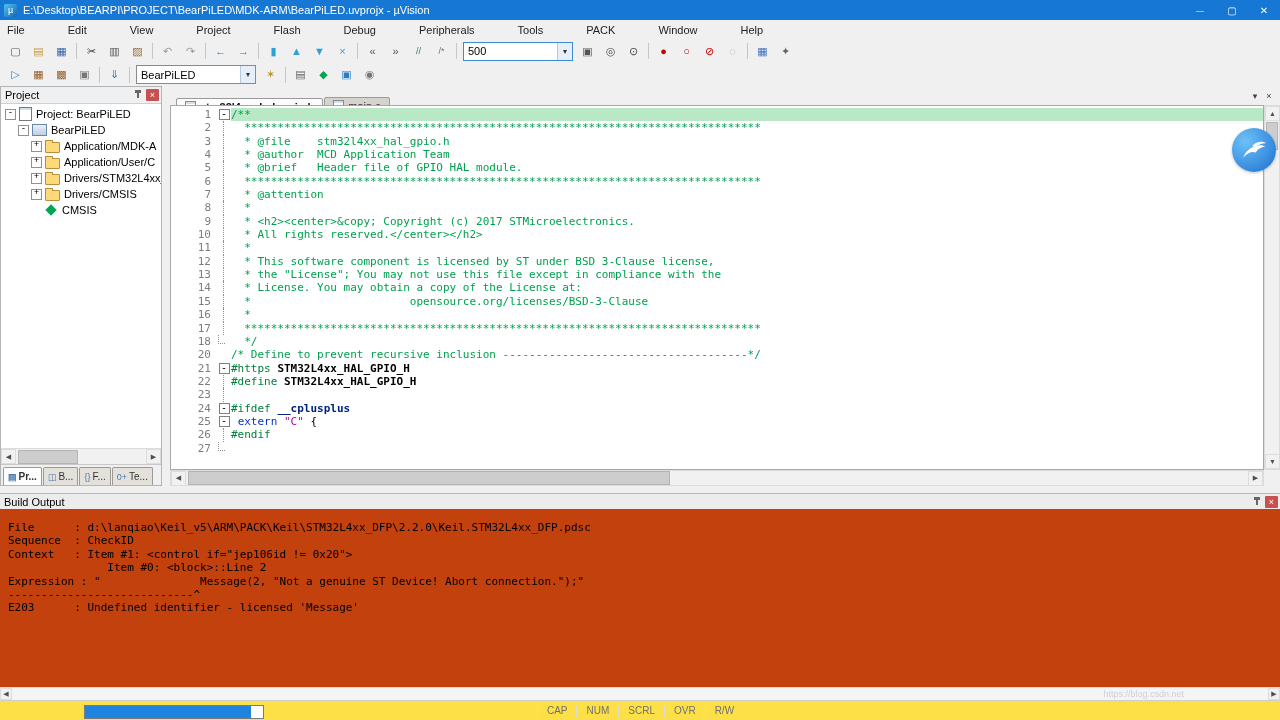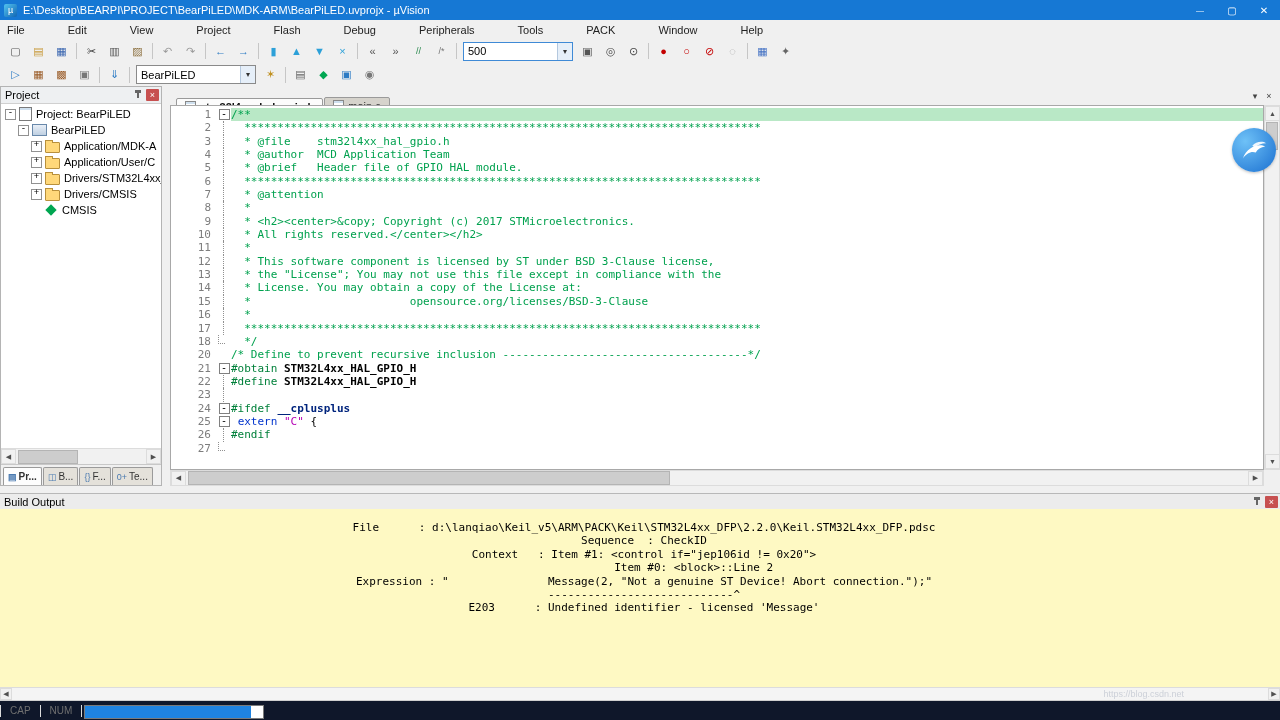--- a/index.html
+++ b/index.html
@@ -115,30 +115,30 @@
   #vscroll .thumb{position:absolute;top:16px;left:1px;right:1px;height:26px;background:#cdcdcd;border:1px solid #b4b4b4;}
   #vscroll .up{position:absolute;top:0;left:0;}
   #vscroll .down{position:absolute;bottom:0;left:0;}
   #ed-hscroll{position:absolute;bottom:0;left:0;right:16px;height:16px;background:#f1f1f1;
               border:1px solid #dcdcdc;box-sizing:border-box;display:flex;align-items:center;}
   .h-thumb{height:12px;background:#cdcdcd;border:1px solid #b4b4b4;margin-left:2px;}
   
   #bo-header{position:absolute;top:493px;left:0;right:0;height:15px;background:#ececec;
              border-top:1px solid #b8b8b8;border-bottom:1px solid #d6d6d6;display:flex;
              align-items:center;font-size:11px;color:#000;}
-  #bo-body{position:absolute;top:509px;left:0;right:0;height:179px;background:#fef9c3;
-           border-bottom:1px solid #dcdcdc;padding:12px 0 0 8px;overflow:hidden;box-sizing:border-box;text-align:center;}
+  #bo-body{position:absolute;top:509px;left:0;right:0;height:179px;background:#c2410c;
+           border-bottom:1px solid #dcdcdc;padding:12px 0 0 8px;overflow:hidden;box-sizing:border-box;}
   .bo-line{font-family:"DejaVu Sans Mono",monospace;font-size:11px;line-height:13.4px;white-space:pre;color:#000;}
   #bo-hscroll{position:absolute;top:688px;left:0;right:0;height:12px;background:#f4f4f4;
               display:flex;align-items:center;justify-content:space-between;}
   #bo-hscroll .sb-arrow{width:12px;height:12px;}
   #watermark-text{position:absolute;top:689px;right:96px;font-size:9px;color:#ccd0d8;}
   
-  #statusbar{position:absolute;top:700px;left:0;right:0;height:20px;background:#0f172a;
-             border-top:1px solid #cfcfcf;display:flex;align-items:center;justify-content:flex-start;}
+  #statusbar{position:absolute;top:700px;left:0;right:0;height:20px;background:#fde047;
+             border-top:1px solid #cfcfcf;display:flex;align-items:center;justify-content:center;}
   .flag{padding:0 9px;font-size:10px;color:#707070;border-left:1px solid #dcdcdc;height:12px;
         line-height:12px;}
   #progress{position:absolute;left:84px;bottom:2px;width:180px;height:14px;border:1px solid #7a7a7a;
             background:#fff;box-sizing:border-box;}
   #progress .fill{height:100%;background:#1f83e0;}
   
   #csdn-logo{position:absolute;top:128px;right:4px;width:44px;height:44px;border-radius:50%;
              background:radial-gradient(circle at 30% 30%,#6ec1f7,#1a6fd0);box-shadow:0 1px 3px rgba(0,0,0,.25);
              display:flex;align-items:center;justify-content:center;}
   .arr-up::before{content:"▲";}
@@ -404,21 +404,21 @@
         <div class="cl"><span class="ln">10</span><span class="fold"><span class="foldline"></span></span><span class="code"><span class="seg-com">  * All rights reserved.&lt;/center&gt;&lt;/h2&gt;</span></span></div>
         <div class="cl"><span class="ln">11</span><span class="fold"><span class="foldline"></span></span><span class="code"><span class="seg-com">  *</span></span></div>
         <div class="cl"><span class="ln">12</span><span class="fold"><span class="foldline"></span></span><span class="code"><span class="seg-com">  * This software component is licensed by ST under BSD 3-Clause license,</span></span></div>
         <div class="cl"><span class="ln">13</span><span class="fold"><span class="foldline"></span></span><span class="code"><span class="seg-com">  * the "License"; You may not use this file except in compliance with the</span></span></div>
         <div class="cl"><span class="ln">14</span><span class="fold"><span class="foldline"></span></span><span class="code"><span class="seg-com">  * License. You may obtain a copy of the License at:</span></span></div>
         <div class="cl"><span class="ln">15</span><span class="fold"><span class="foldline"></span></span><span class="code"><span class="seg-com">  *                        opensource.org/licenses/BSD-3-Clause</span></span></div>
         <div class="cl"><span class="ln">16</span><span class="fold"><span class="foldline"></span></span><span class="code"><span class="seg-com">  *</span></span></div>
         <div class="cl"><span class="ln">17</span><span class="fold"><span class="foldline"></span></span><span class="code"><span class="seg-com">  ******************************************************************************</span></span></div>
         <div class="cl"><span class="ln">18</span><span class="fold"><span class="foldend"></span></span><span class="code"><span class="seg-com">  */</span></span></div>
         <div class="cl"><span class="ln">20</span><span class="fold"></span><span class="code"><span class="seg-com">/* Define to prevent recursive inclusion -------------------------------------*/</span></span></div>
-        <div class="cl"><span class="ln">21</span><span class="fold"><span class="foldbox">-</span></span><span class="code"><span class="seg-dir">#obtain</span><span class="seg-plain"> </span><span class="seg-mac">STM32L4xx_HAL_GPIO_H</span></span></div>
+        <div class="cl"><span class="ln">21</span><span class="fold"><span class="foldbox">-</span></span><span class="code"><span class="seg-dir">#https</span><span class="seg-plain"> </span><span class="seg-mac">STM32L4xx_HAL_GPIO_H</span></span></div>
         <div class="cl"><span class="ln">22</span><span class="fold"><span class="foldline"></span></span><span class="code"><span class="seg-dir">#define</span><span class="seg-plain"> </span><span class="seg-mac">STM32L4xx_HAL_GPIO_H</span></span></div>
         <div class="cl"><span class="ln">23</span><span class="fold"><span class="foldline"></span></span><span class="code"></span></div>
         <div class="cl"><span class="ln">24</span><span class="fold"><span class="foldbox">-</span></span><span class="code"><span class="seg-dir">#ifdef</span><span class="seg-plain"> </span><span class="seg-mac2">__cplusplus</span></span></div>
         <div class="cl"><span class="ln">25</span><span class="fold"><span class="foldbox">-</span></span><span class="code"><span class="seg-plain"> </span><span class="seg-kw">extern</span><span class="seg-plain"> </span><span class="seg-str">"C"</span><span class="seg-plain"> {</span></span></div>
         <div class="cl"><span class="ln">26</span><span class="fold"><span class="foldline"></span></span><span class="code"><span class="seg-dir">#endif</span></span></div>
         <div class="cl"><span class="ln">27</span><span class="fold"><span class="foldend"></span></span><span class="code"></span></div>
       </div>
     <div id="vscroll">
       <span class="sb-arrow up arr-up"></span>
       <span class="thumb"></span>

